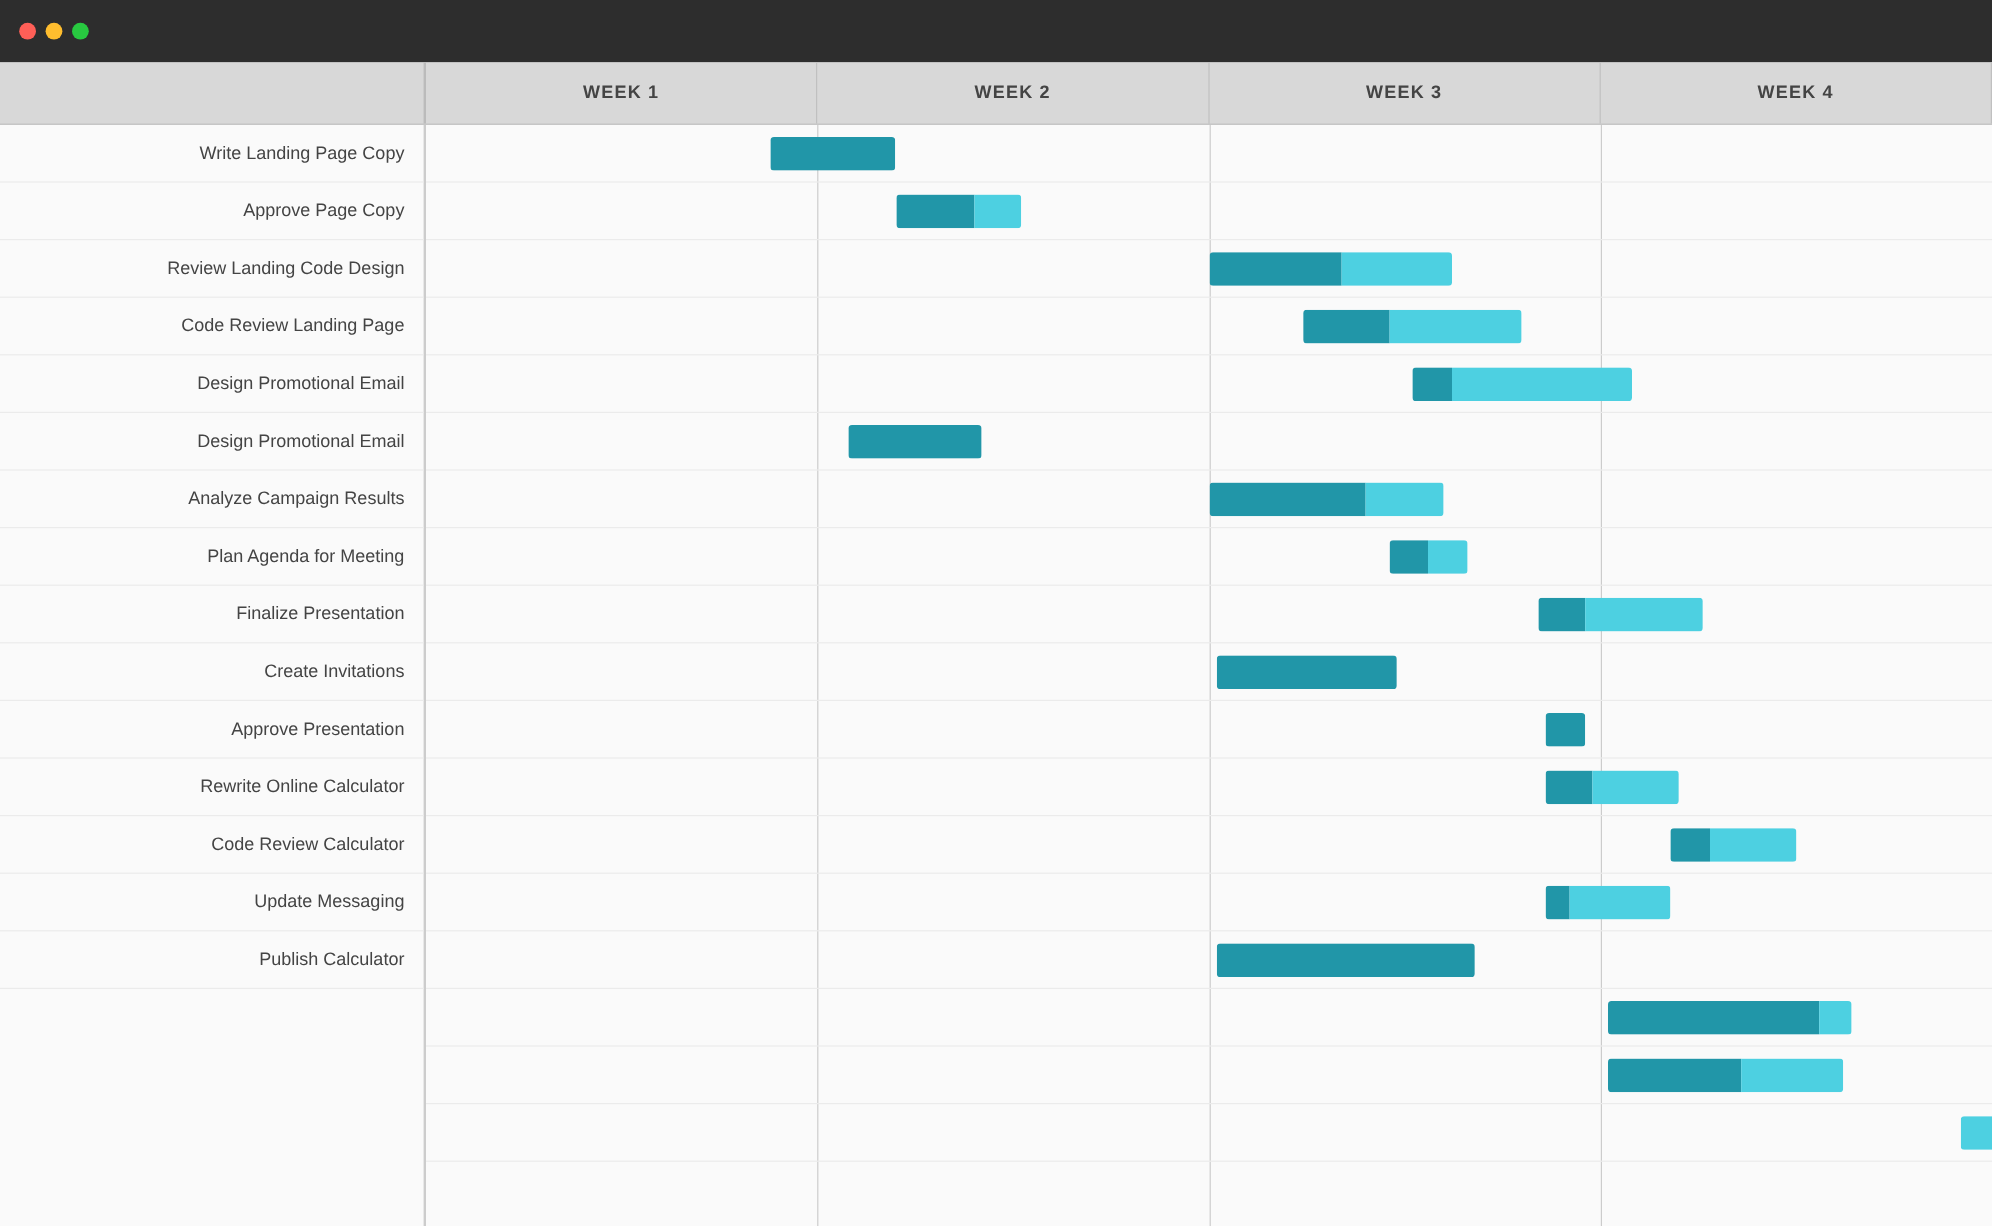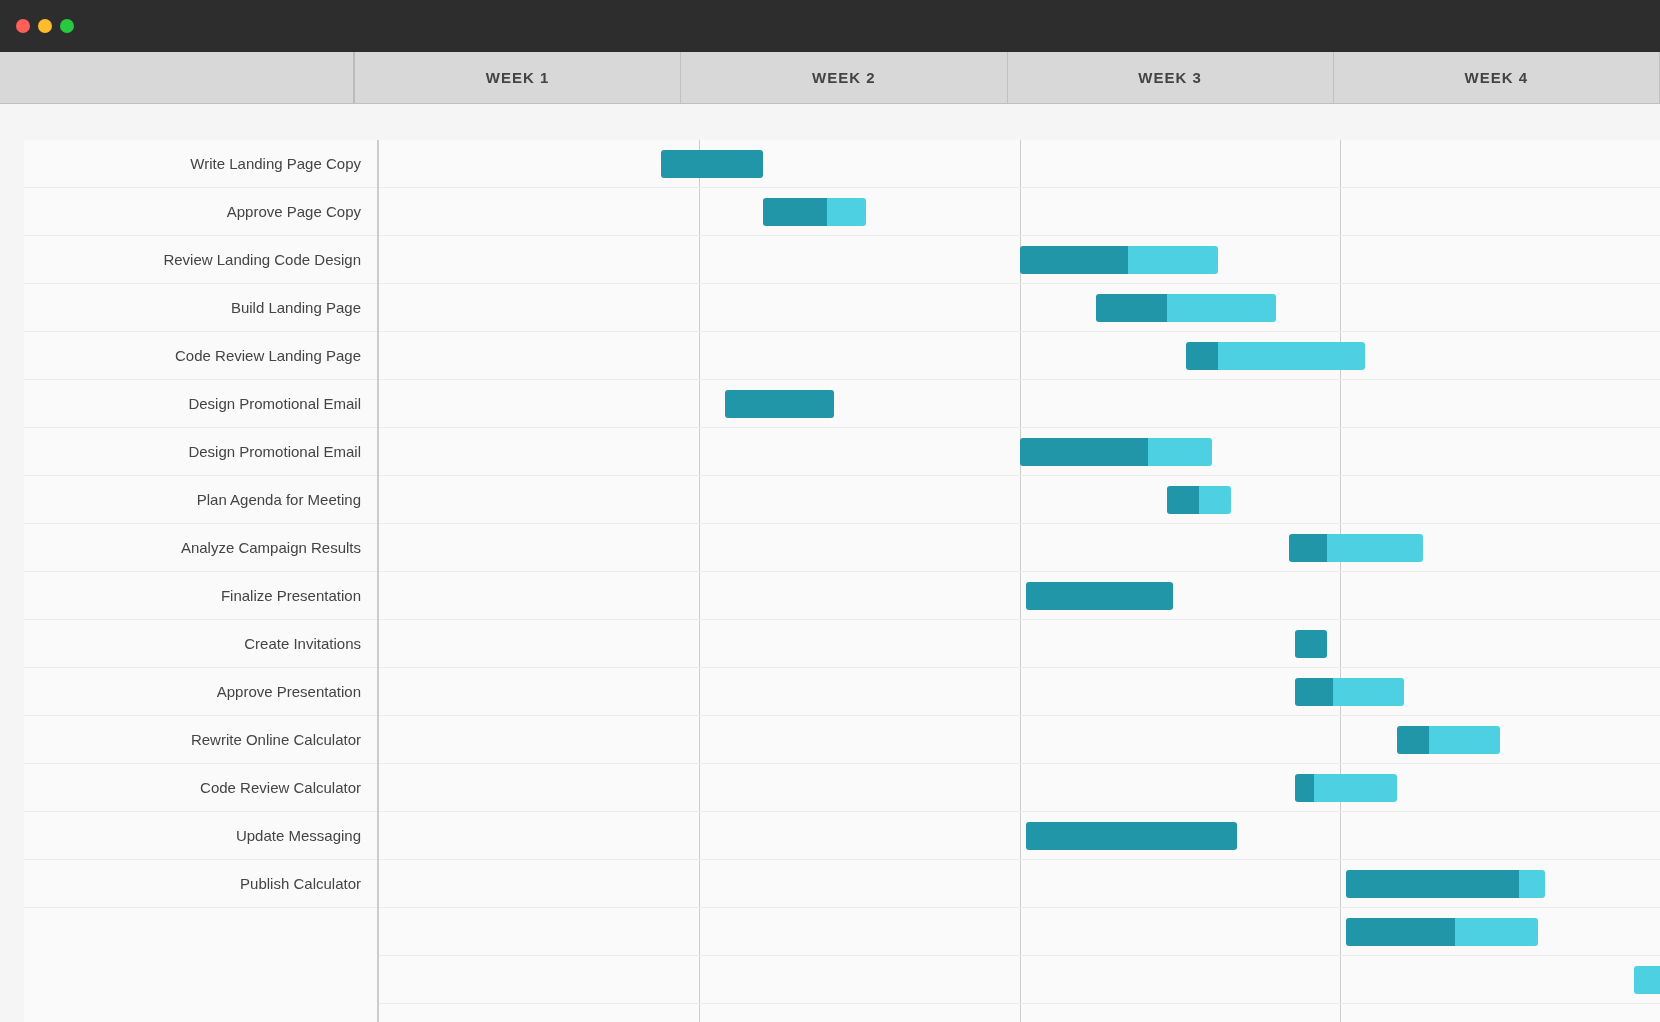--- a/index.html
+++ b/index.html
@@ -28,21 +28,20 @@
     }
     .tl-red { background: #ff5f57; }
     .tl-yellow { background: #ffbd2e; }
     .tl-green { background: #28c940; }
 
     .main-content {
       background: #f5f5f5;
       height: calc(1022px - 52px);
       display: flex;
       flex-direction: column;
-      gap: 36px;
     }
 
     .header-row {
       display: flex;
       background: #d8d8d8;
       height: 52px;
       border-bottom: 1px solid #c0c0c0;
     }
 
     .task-label-header {
@@ -66,21 +65,20 @@
       color: #444;
       letter-spacing: 1px;
       border-right: 1px solid #c0c0c0;
     }
 
     .gantt-body {
       flex: 1;
       display: flex;
       overflow-y: auto;
       background: #fafafa;
-      margin-left: 24px;
     }
 
     .task-labels {
       width: 355px;
       min-width: 355px;
       border-right: 2px solid #ccc;
       background: #fafafa;
     }
 
     .task-row-label {
@@ -167,26 +165,25 @@
         <div class="week-header">WEEK 3</div>
         <div class="week-header">WEEK 4</div>
       </div>
   </div>
   <div class="gantt-body">
     <div class="task-labels">
 
     <div class="task-row-label">Write Landing Page Copy</div>
         <div class="task-row-label">Approve Page Copy</div>
         <div class="task-row-label">Review Landing Code Design</div>
-        <div class="task-row-label">Build Landing Page</div>
         <div class="task-row-label">Code Review Landing Page</div>
         <div class="task-row-label">Design Promotional Email</div>
         <div class="task-row-label">Design Promotional Email</div>
+        <div class="task-row-label">Analyze Campaign Results</div>
         <div class="task-row-label">Plan Agenda for Meeting</div>
-        <div class="task-row-label">Analyze Campaign Results</div>
         <div class="task-row-label">Finalize Presentation</div>
         <div class="task-row-label">Create Invitations</div>
         <div class="task-row-label">Approve Presentation</div>
         <div class="task-row-label">Rewrite Online Calculator</div>
         <div class="task-row-label">Code Review Calculator</div>
         <div class="task-row-label">Update Messaging</div>
         <div class="task-row-label">Publish Calculator</div>
       </div>
     <div class="gantt-chart">
       <div class="week-lines">

